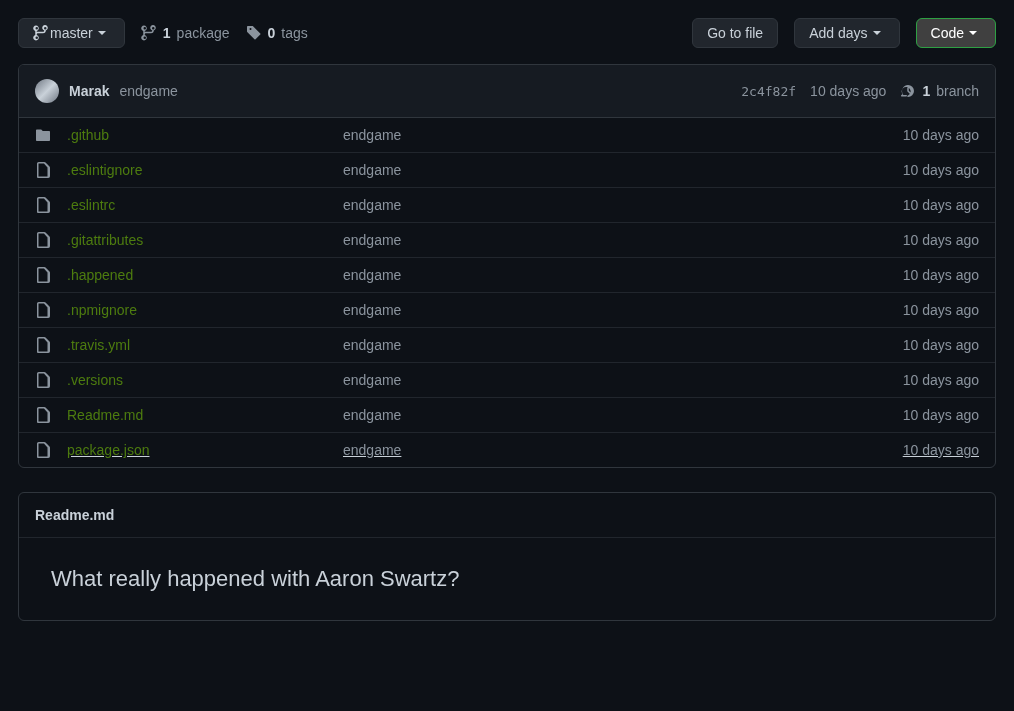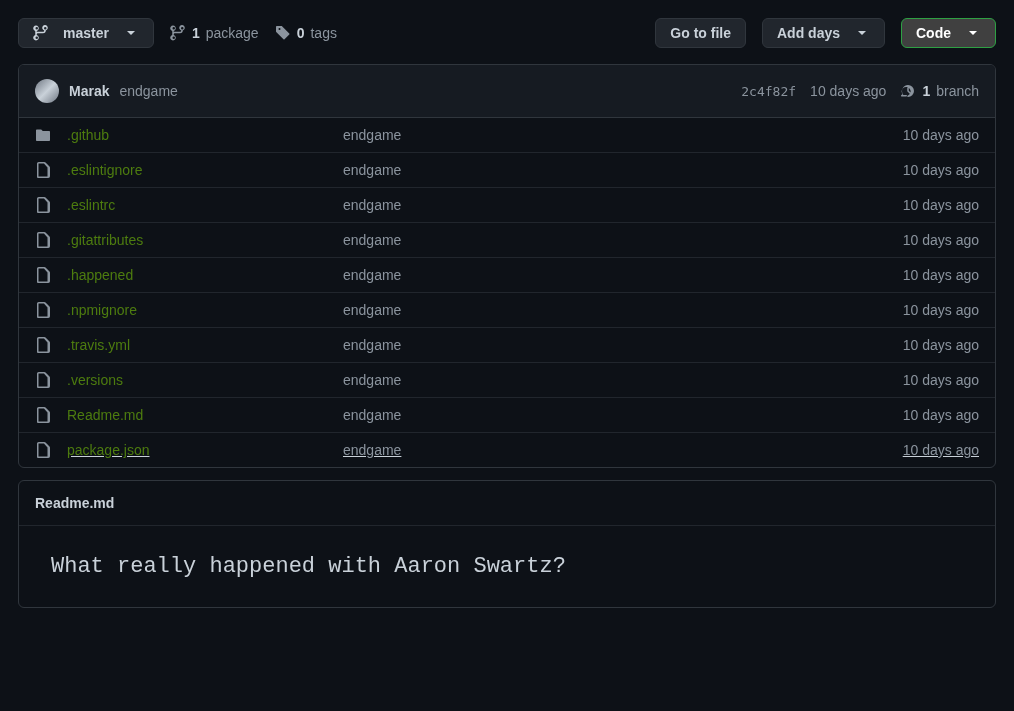--- a/index.html
+++ b/index.html
@@ -17,24 +17,24 @@
   gap: 16px;
   margin-bottom: 16px;
 }
 .btn {
   background: #21262d;
   border: 1px solid #30363d;
   border-radius: 6px;
   color: #c9d1d9;
   padding: 6px 14px;
   font-size: 14px;
-  font-weight: 700;
+  font-weight: 400;
   display: inline-flex;
   align-items: center;
-  gap: 14px;
+  gap: 1px;
   cursor: pointer;
 }
 .btn-primary {
   background: #404040;
   border-color: #2ea043;
   color: #fff;
   justify-content: center;
 }
 .stat-link {
   display: inline-flex;
@@ -43,21 +43,21 @@
   color: #8b949e;
   cursor: pointer;
 }
 .stat-link strong { color: #c9d1d9; font-weight: 600; }
 .spacer { flex: 1; }
 .icon { display: inline-flex; fill: currentColor; }
 .file-box {
   border: 1px solid #30363d;
   border-radius: 6px;
   overflow: hidden;
-  margin-bottom: 12px;
+  margin-bottom: 24px;
 }
 .commit-header {
   background: #161b22;
   padding: 14px 16px;
   display: flex;
   align-items: center;
   gap: 10px;
   border-bottom: 1px solid #30363d;
 }
 .avatar {
@@ -94,21 +94,20 @@
   color: #c9d1d9;
   border-bottom: 1px solid #21262d;
 }
 .readme-body {
   padding: 28px 32px;
 }
 .readme-body h2 {
   font-size: 22px;
   font-weight: 400;
   color: #c9d1d9;
-  font-family: Liberation Mono, monospace;
 }
 svg { width: 16px; height: 16px; fill: currentColor; }
 </style>
 </head>
 <body>
 
 <div class="top-bar">
   <button class="btn">
     <span class="icon">
       <svg viewBox="0 0 16 16">

